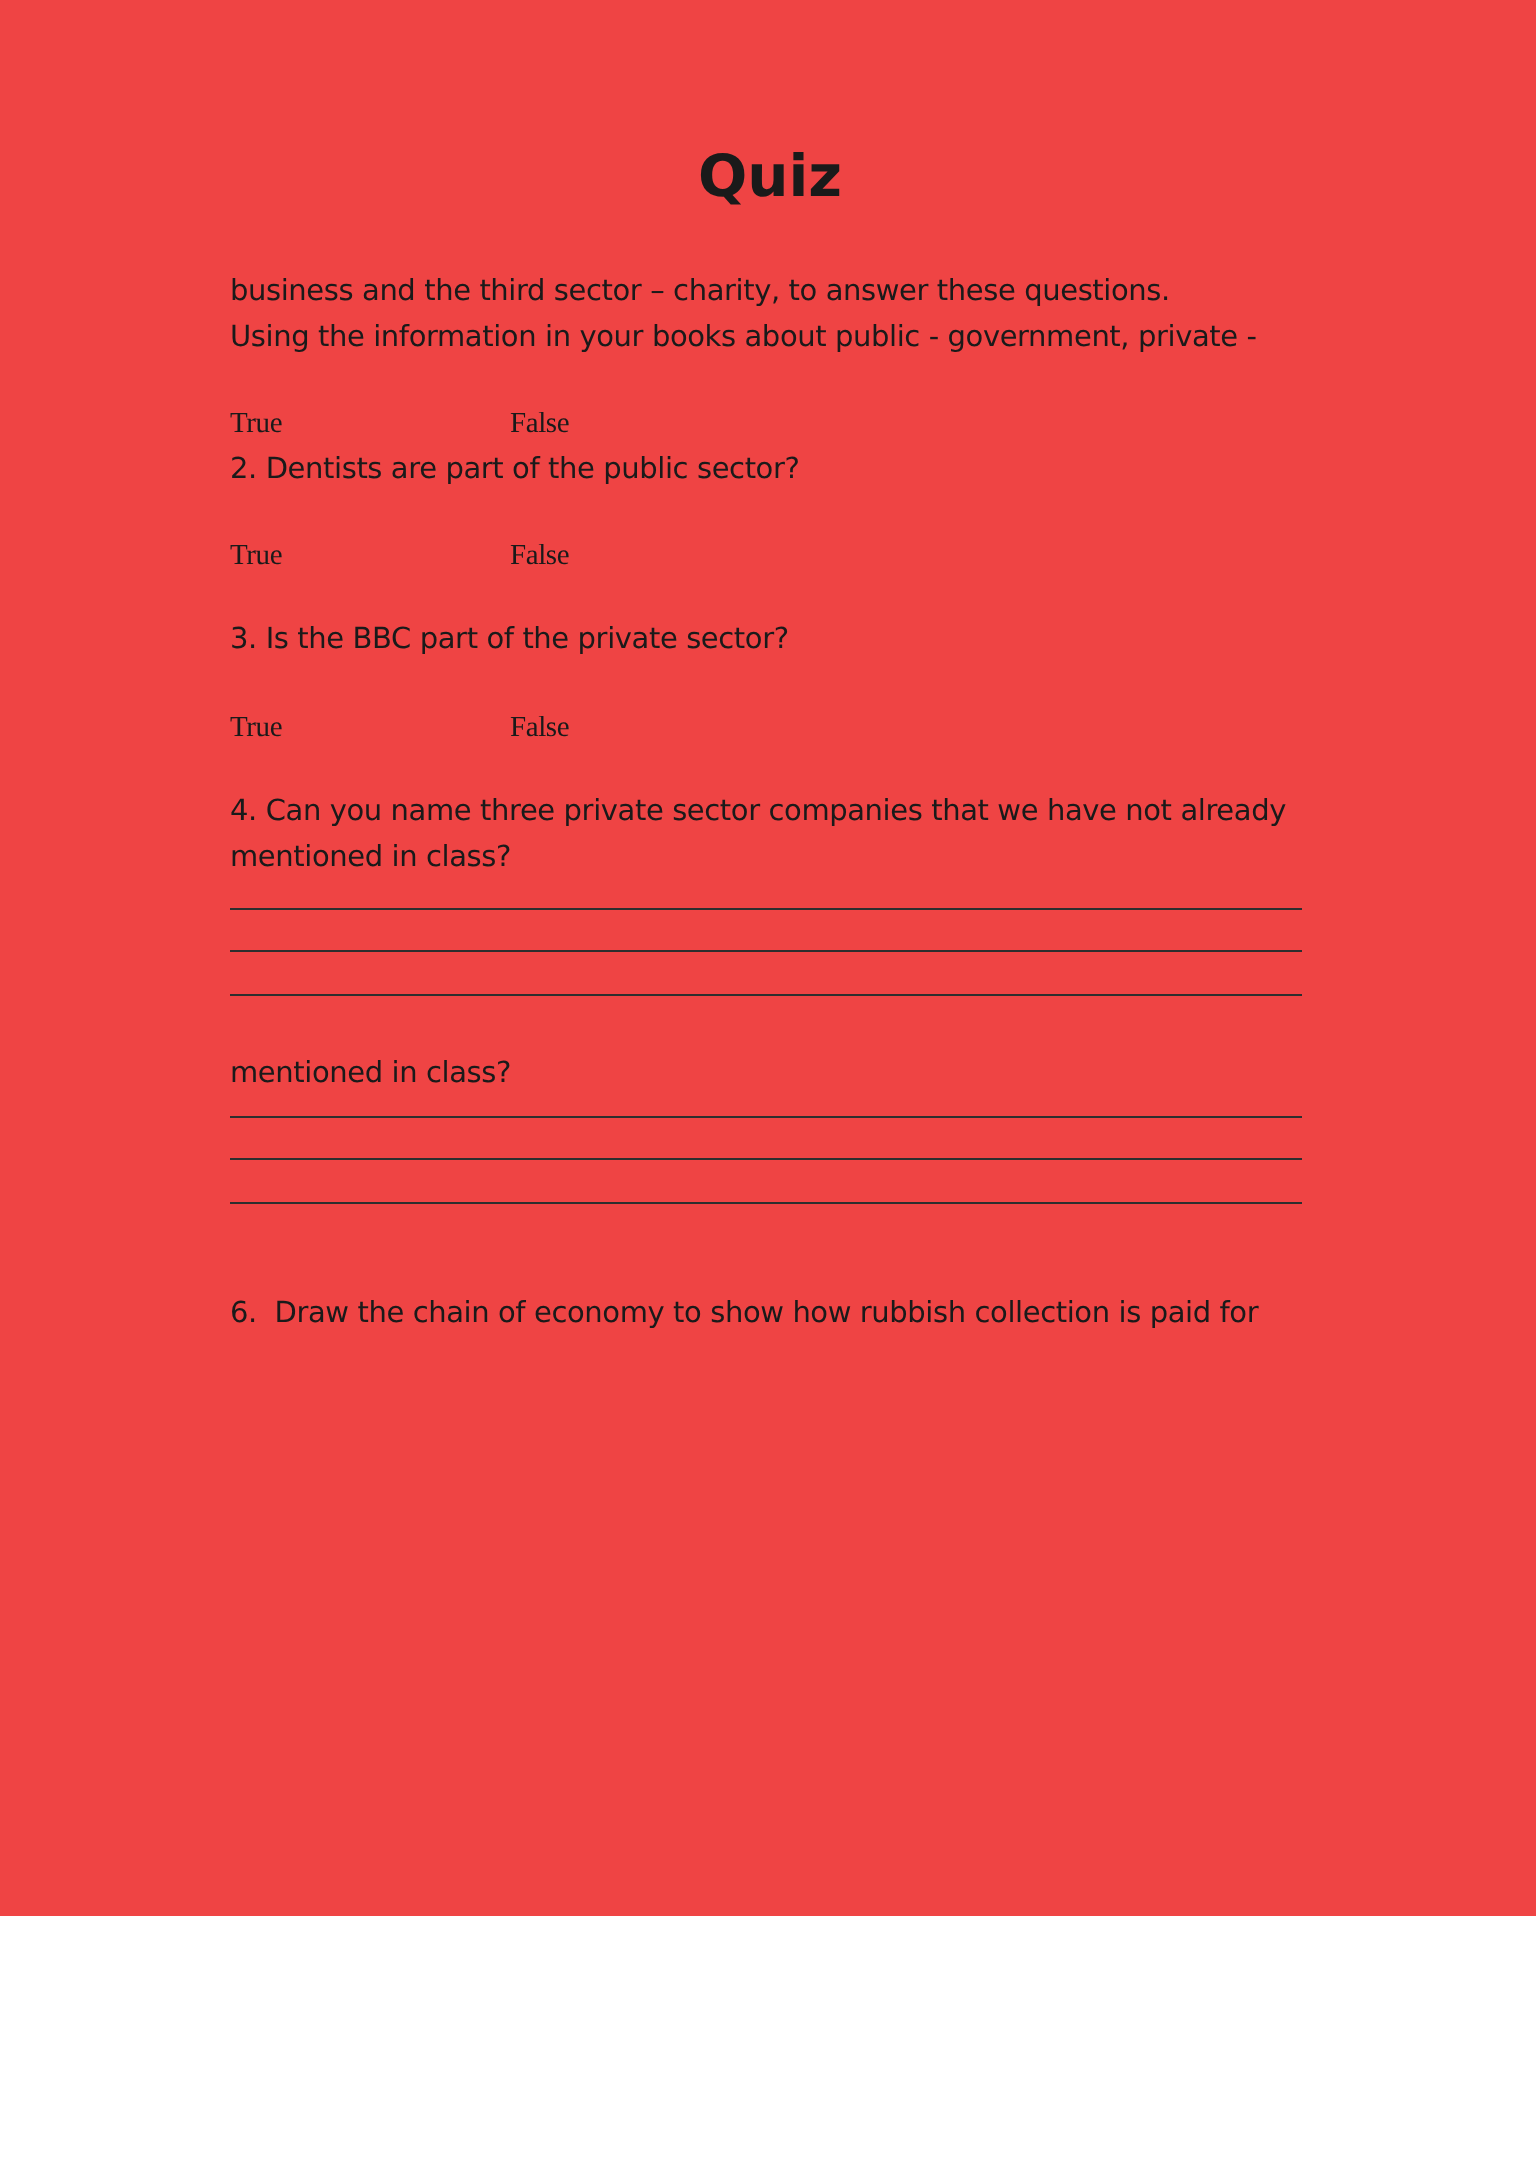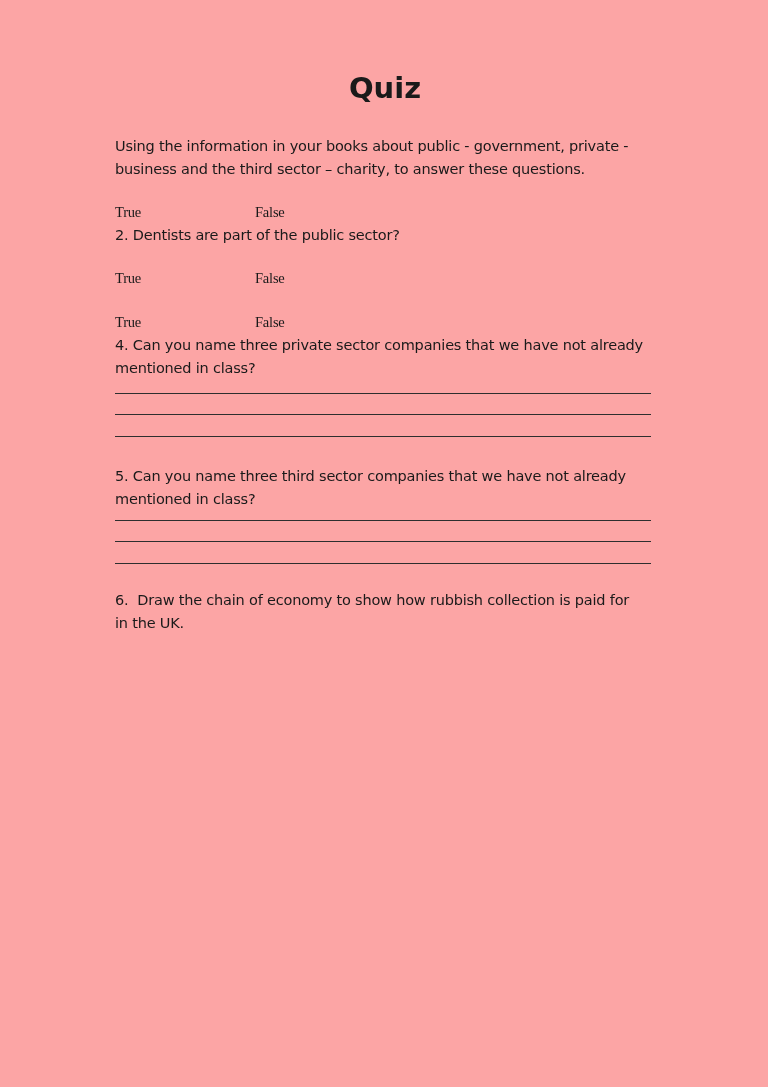--- a/index.html
+++ b/index.html
@@ -6,22 +6,22 @@
   html, body { width: 768px; height: 1087px; }
   body {
     background: #ffffff;
     font-family: "DejaVu Sans", sans-serif;
     color: #1a1a1a;
     overflow: hidden;
   }
   .page {
     position: relative;
     width: 768px;
-    height: 1087px;
-    background: #fca5a5;
+    height: 958px;
+    background: #ef4444;
   }
   .content {
     position: absolute;
     left: 115px;
     top: 0;
     width: 540px;
     font-size: 14.5px;
     line-height: 23px;
     letter-spacing: -0.2px;
   }
@@ -34,81 +34,82 @@
     letter-spacing: 0;
   }
   .line { white-space: pre; }
   .intro { margin-top: 31px; }
   .q1 { margin-top: 21px; }
   .tf-row { margin-top: 20px; display: flex; font-family: Liberation Serif, serif; }
   .tf-row.after-q3 { margin-top: 21px; }
   .tf-true { display: inline-block; width: 140px; }
   .q2 { }
   .q3 { margin-top: 19px; }
-  .q4 { }
+  .q4 { margin-top: 19px; }
   .q5 { margin-top: 28.5px; }
-  .q6 { margin-top: 25px; }
+  .q6 { margin-top: 44px; }
   .write-lines.group-4 { margin-top: -8px; }
   .write-lines.group-5 { margin-top: -12px; }
   .write-line {
     height: 21.5px;
     width: 536px;
     border-bottom: 1.8px solid #2e2e2e;
   }
 </style>
 </head>
 <body>
 
 <div class="page">
   <div class="content">
 
     <h1 class="title">Quiz</h1>
 
     <div class="intro">
+      <div class="line">business and the third sector – charity, to answer these questions.</div>
       <div class="line">Using the information in your books about public - government, private -</div>
-      <div class="line">business and the third sector – charity, to answer these questions.</div>
     </div>
 
     <div class="tf-row">
       <span class="tf-true">True</span>
       <span class="tf-false">False</span>
     </div>
 
     <div class="q2">
       <div class="line">2. Dentists are part of the public sector?</div>
     </div>
     <div class="tf-row">
       <span class="tf-true">True</span>
       <span class="tf-false">False</span>
     </div>
 
+    <div class="q3">
+      <div class="line">3. Is the BBC part of the private sector?</div>
+    </div>
     <div class="tf-row after-q3">
       <span class="tf-true">True</span>
       <span class="tf-false">False</span>
     </div>
 
     <div class="q4">
       <div class="line">4. Can you name three private sector companies that we have not already</div>
       <div class="line">mentioned in class?</div>
     </div>
     <div class="write-lines group-4">
       <div class="write-line"></div>
       <div class="write-line"></div>
       <div class="write-line"></div>
     </div>
 
     <div class="q5">
-      <div class="line">5. Can you name three third sector companies that we have not already</div>
       <div class="line">mentioned in class?</div>
     </div>
     <div class="write-lines group-5">
       <div class="write-line"></div>
       <div class="write-line"></div>
       <div class="write-line"></div>
     </div>
 
     <div class="q6">
       <div class="line">6.  Draw the chain of economy to show how rubbish collection is paid for</div>
-      <div class="line">in the UK.</div>
     </div>
 
   </div>
 </div>
 
 </body></html>

